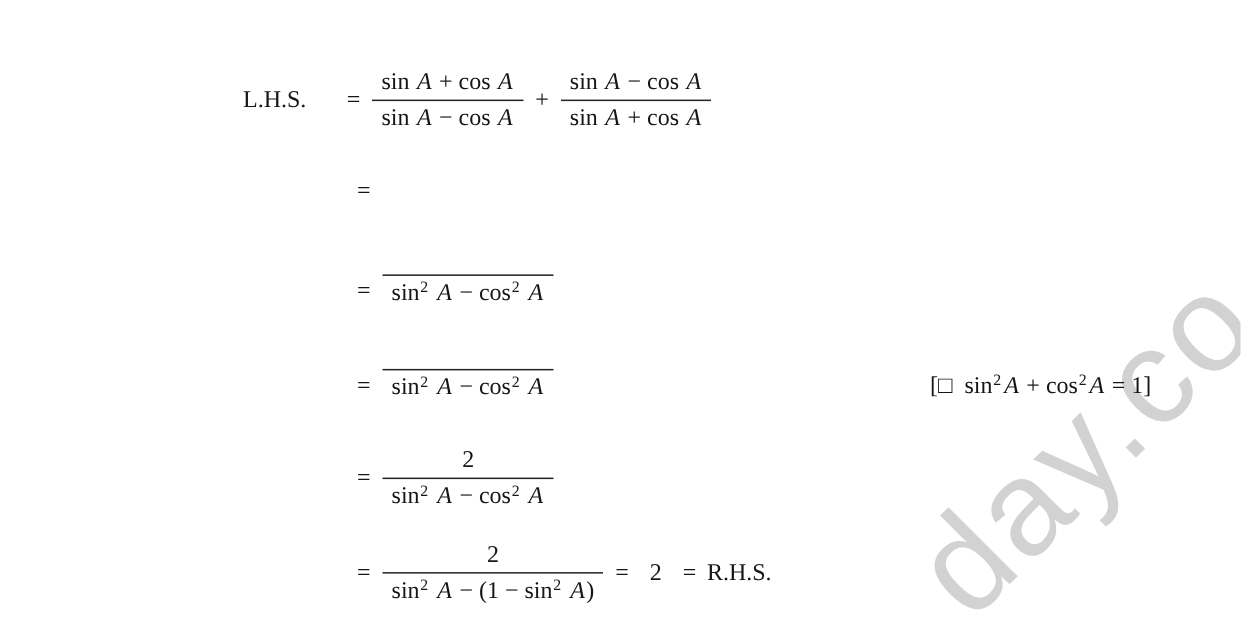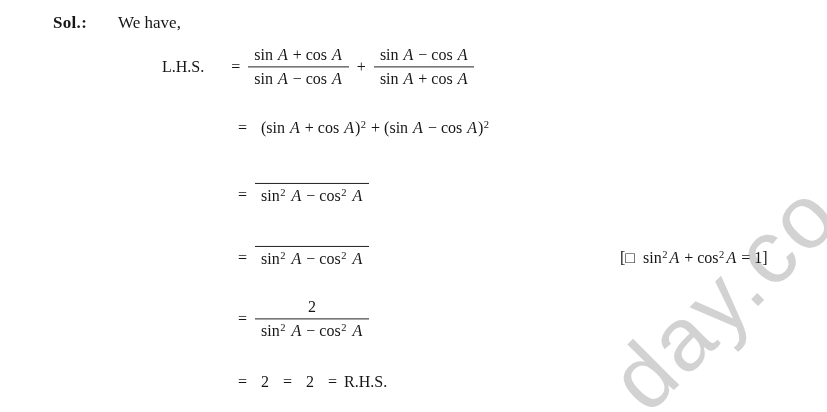--- a/index.html
+++ b/index.html
@@ -66,41 +66,37 @@
     position: absolute; left: 387px; top: 50%;
     transform: translateY(-50%);
     white-space: pre; font-size: 16px;
   }
 </style>
 </head>
 <body>
 
 <div class="canvas">
   <div class="watermark" style="color: rgb(210, 210, 210);">day.co</div>
-  <div class="sol-head">
-    <span class="sol-label">Sol.:</span><span class="intro">We have,</span>
-  </div>
   <div id="equations">
       <div class="eq-row row-1">
         <span class="lead">L.H.S.</span>
         <span class="op">=</span>
         <span class="frac">
           <span class="num">sin <i class="mi">A</i> + cos <i class="mi">A</i></span>
           <span class="den">sin <i class="mi">A</i> − cos <i class="mi">A</i></span>
         </span>
         <span class="op">+</span>
         <span class="frac">
           <span class="num">sin <i class="mi">A</i> − cos <i class="mi">A</i></span>
           <span class="den">sin <i class="mi">A</i> + cos <i class="mi">A</i></span>
         </span>
       </div>
       <div class="eq-row row-2">
         <span class="op">=</span>
         <span class="frac">
-          <span class="num">(sin <i class="mi">A</i> + cos <i class="mi">A</i>)<sup>2</sup> + (sin <i class="mi">A</i> − cos <i class="mi">A</i>)<sup>2</sup></span>
         </span>
       </div>
       <div class="eq-row row-3">
         <span class="op">=</span>
         <span class="frac">
           <span class="den">sin<sup>2</sup> <i class="mi">A</i> − cos<sup>2</sup> <i class="mi">A</i></span>
         </span>
       </div>
       <div class="eq-row row-4">
         <span class="op">=</span>
@@ -113,20 +109,21 @@
         <span class="op">=</span>
         <span class="frac">
           <span class="num">2</span>
           <span class="den">sin<sup>2</sup> <i class="mi">A</i> − cos<sup>2</sup> <i class="mi">A</i></span>
         </span>
       </div>
       <div class="eq-row row-6">
         <span class="op">=</span>
         <span class="frac">
           <span class="num">2</span>
+          <span class="den">sin<sup>2</sup> <i class="mi">A</i> − (1 − sin<sup>2</sup> <i class="mi">A</i>)</span>
         </span>
         <span class="op">=</span>
         <span class="frac">
           <span class="num">2</span>
         </span>
         <span class="op">=</span>
         <span class="txt">R.H.S.</span>
       </div>
     </div>
 </div>

